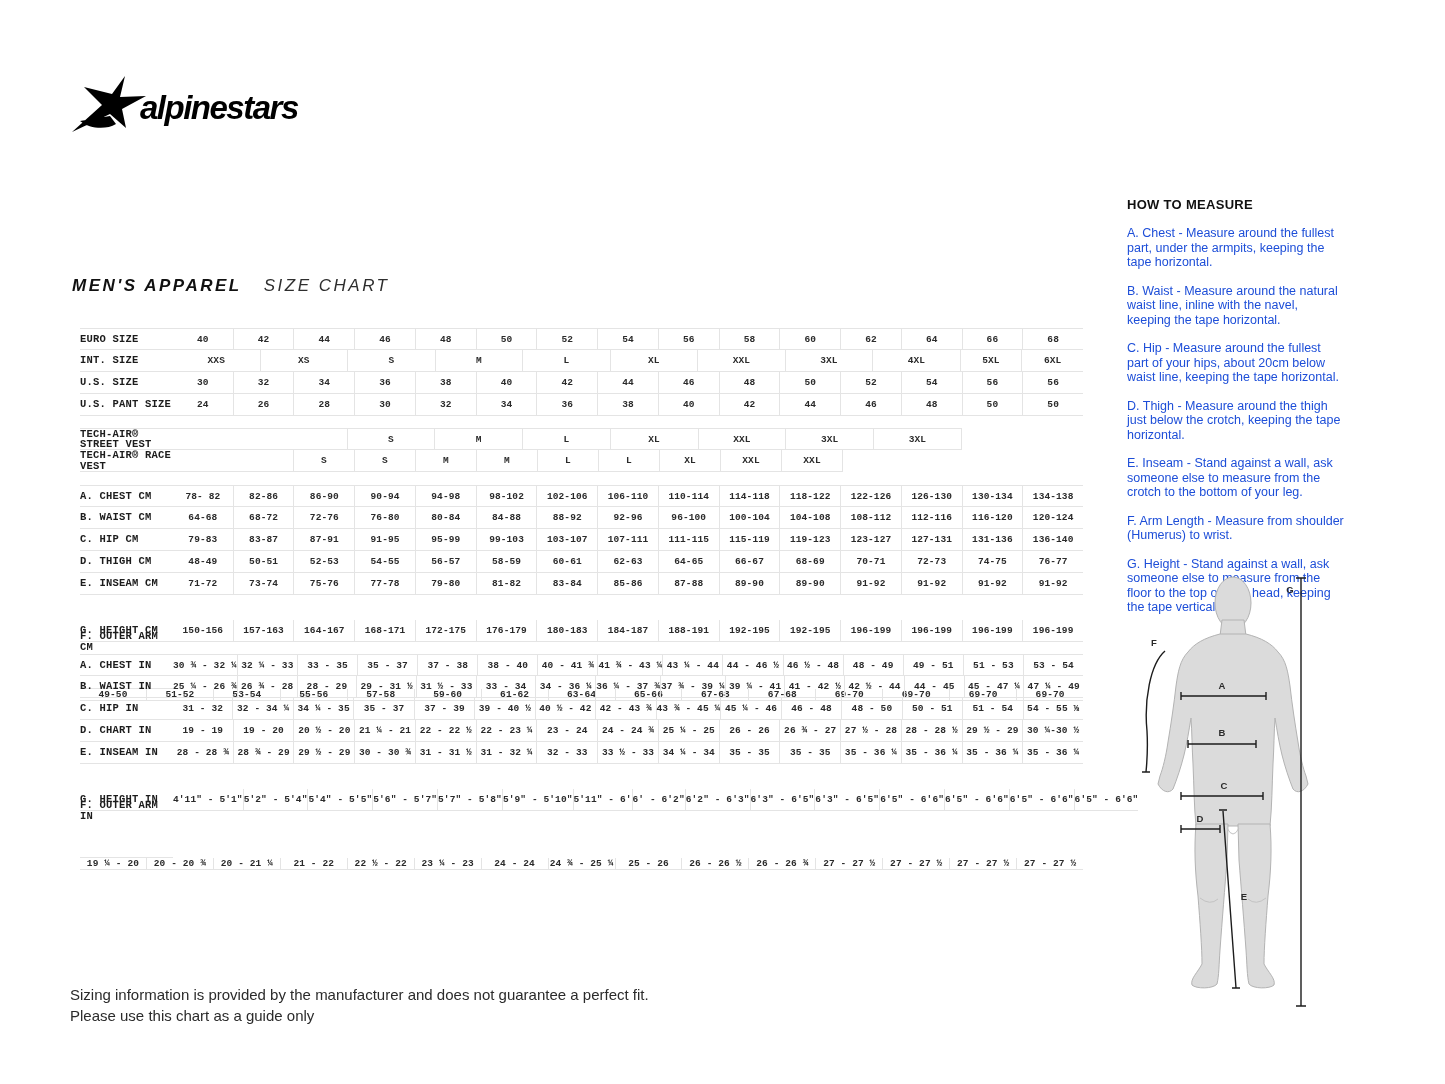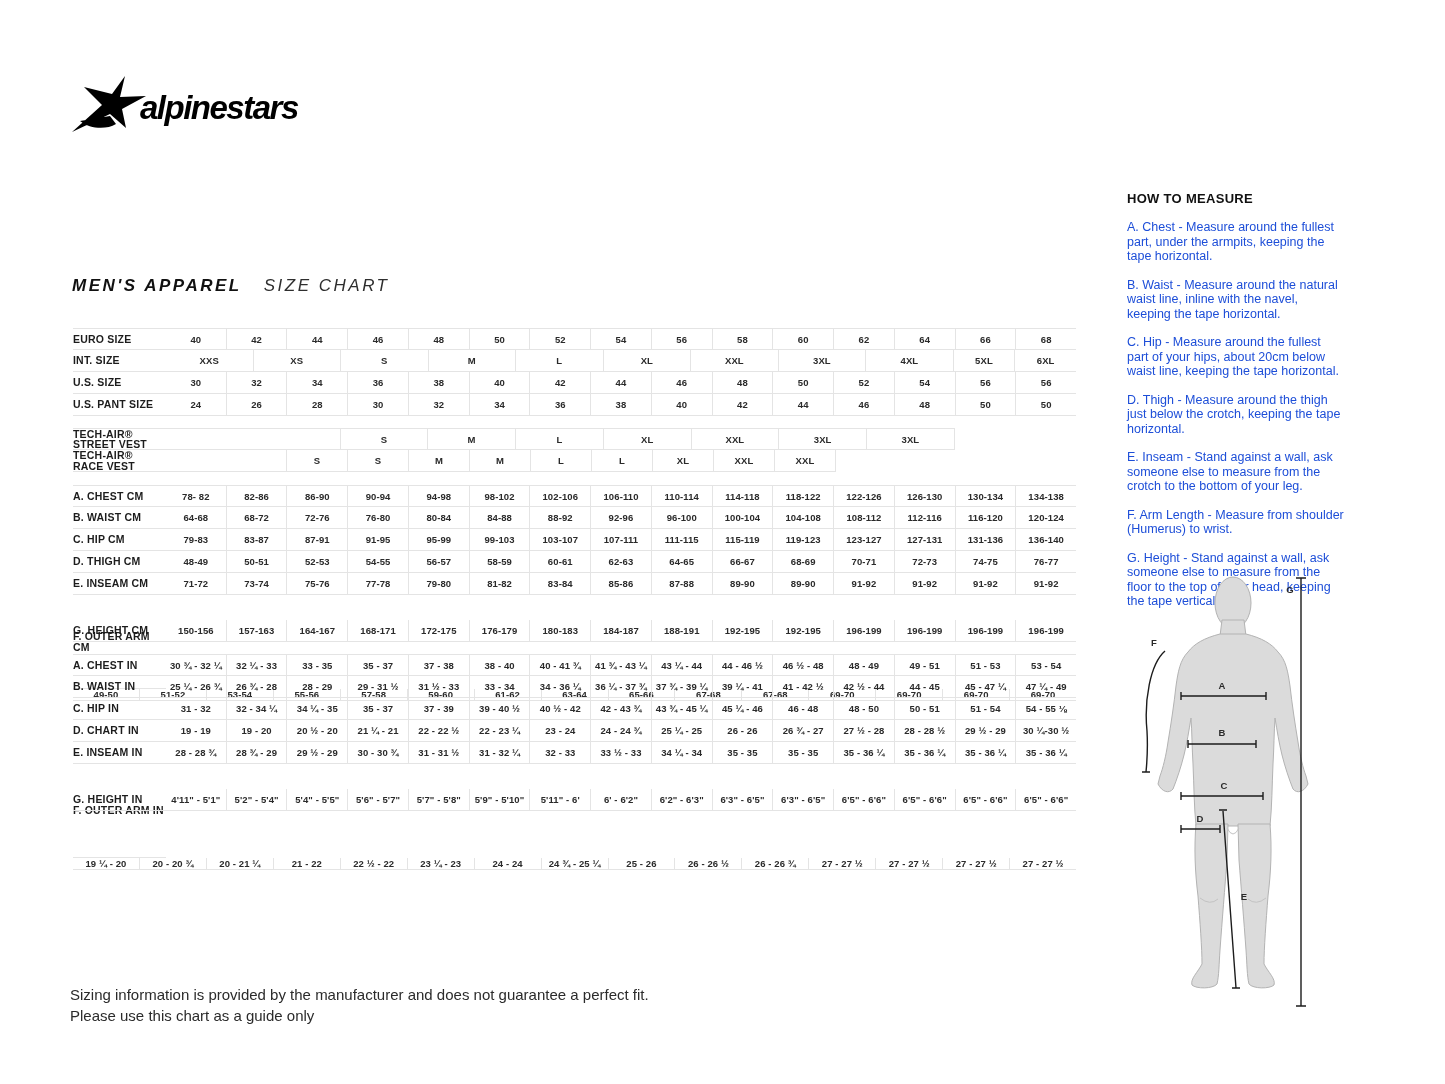--- a/index.html
+++ b/index.html
@@ -8,37 +8,37 @@
     font-family:"Liberation Sans",sans-serif;color:#1a1a1a;overflow:hidden;
   }
   
   .logo{position:absolute;left:70px;top:74px;width:270px;height:66px;}
   
   .title{position:absolute;left:72px;top:276px;font-style:italic;font-size:17px;
     letter-spacing:2.5px;white-space:nowrap;}
   .title .bold{font-weight:800;color:#111;}
   .title .light{font-weight:400;color:#2e2e2e;margin-left:22px;}
   
-  .size-table{position:absolute;left:73px;top:328px;width:1003px;}
+  .size-table{position:absolute;left:80px;top:328px;width:1003px;font-family:Liberation Mono, monospace;}
   .tblock-tech{margin-top:12px;}
   .tblock-cm{margin-top:13px;}
   .tblock-in{margin-top:12px;}
   .trow{display:flex;height:22px;align-items:stretch;}
   .trow.tall{height:25px;flex-direction:column;}
   .tlabel{width:93px;flex:0 0 93px;display:flex;align-items:center;
     font-weight:700;font-size:10.5px;line-height:10.5px;color:#1c1c1c;letter-spacing:.2px;}
   .tcells{flex:1;display:flex;}
   .tcell{flex:1;display:flex;align-items:center;justify-content:center;
     font-weight:700;font-size:9.5px;color:#2a2a2a;white-space:nowrap;letter-spacing:.1px;}
   .tcell.fixed{flex:0 0 6.667%;}
   .bb{border-bottom:1px solid #e4e4e4;}
   .bt{border-top:1px solid #e4e4e4;}
   .bl{border-left:1px solid #e4e4e4;}
   
-  .howto{position:absolute;left:1127px;top:191px;width:218px;}
+  .howto{position:absolute;left:1127px;top:197px;width:218px;}
   .howto h3{margin:0 0 14px 0;font-size:13px;font-weight:700;color:#111;letter-spacing:.3px;}
   .howto p{margin:10px 0 14px 0;font-size:12.5px;line-height:1.16;color:#1d4ed8;}
   
   .figure{position:absolute;left:1138px;top:566px;width:190px;height:465px;}
   
   .disclaimer{position:absolute;left:70px;top:984px;font-size:15px;line-height:1.4;color:#2b2b2b;}
 </style>
 </head>
 <body>
 

